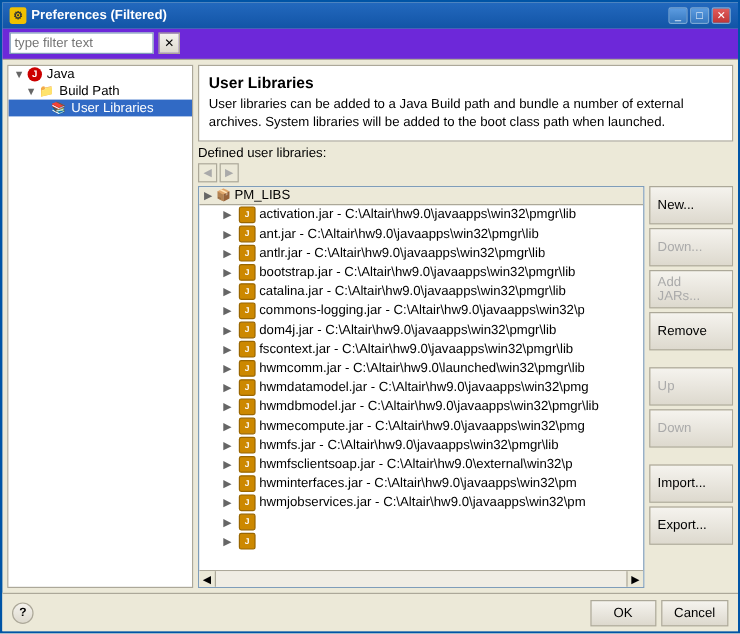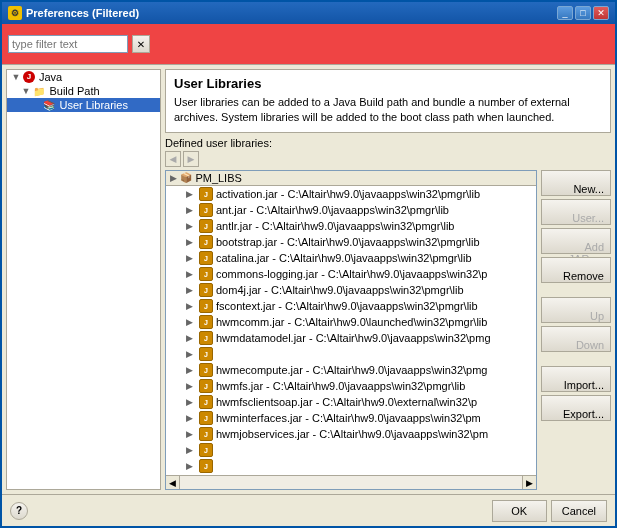--- a/index.html
+++ b/index.html
@@ -18,27 +18,27 @@
       flex-shrink: 0;
     }
     .title-bar-left { display: flex; align-items: center; gap: 4px; }
     .title-icon { width: 14px; height: 14px; background: #f0c000; border-radius: 2px; display: flex; align-items: center; justify-content: center; font-size: 9px; color: #333; font-weight: bold; }
     .title-text { font-size: 11px; font-weight: bold; }
     .title-buttons { display: flex; gap: 2px; }
     .title-btn { width: 16px; height: 14px; border: 1px solid #7aa7d4; background: linear-gradient(to bottom, #5c9ce0, #3678c0); color: white; cursor: pointer; display: flex; align-items: center; justify-content: center; font-size: 9px; border-radius: 2px; }
     .title-btn.close { background: linear-gradient(to bottom, #e05c5c, #c03636); }
 
     .toolbar {
-      background: #ef4444;
+      background: #6d28d9;
       border-bottom: 1px solid #aca899;
       padding: 3px 6px;
       display: flex;
-      align-items: center;
+      align-items: flex-start;
       gap: 4px;
-      height: 41px;
+      height: 26px;
       flex-shrink: 0;
     }
     .filter-input {
       width: 120px;
       height: 18px;
       border: 1px solid #7f9db9;
       background: white;
       padding: 1px 3px;
       font-size: 11px;
       color: #999;
@@ -156,27 +156,27 @@
     .scroll-nav-btn.disabled { color: #aaa; cursor: default; }
 
     .side-buttons {
       display: flex;
       flex-direction: column;
       gap: 3px;
       width: 70px;
       flex-shrink: 0;
     }
     .side-btn {
-      height: 22px;
+      height: 32px;
       background: linear-gradient(to bottom, #f5f3ee, #ddd9ce);
       border: 1px solid #aca899;
       cursor: pointer;
       font-size: 11px;
-      padding: 12px 6px;
-      text-align: right;
+      padding: 0 6px;
+      text-align: left;
     }
     .side-btn.disabled { color: #aaa; cursor: default; }
 
     .bottom-bar {
       background: #ece9d8;
       border-top: 1px solid #aca899;
       padding: 4px 8px;
       display: flex;
       align-items: center;
       justify-content: space-between;
@@ -320,20 +320,21 @@
     <span style="overflow:hidden;text-overflow:ellipsis;white-space:nowrap;">hwmcomm.jar - C:\Altair\hw9.0\launched\win32\pmgr\lib</span>
   </div>
                 <div class="lib-item">
     <span style="font-size:9px;color:#666;width:10px;flex-shrink:0;">▶</span>
     <span style="display:inline-block;width:14px;height:14px;background:#cc8800;border:1px solid #996600;border-radius:2px;font-size:7px;font-weight:bold;color:white;text-align:center;line-height:14px;flex-shrink:0;">J</span>
     <span style="overflow:hidden;text-overflow:ellipsis;white-space:nowrap;">hwmdatamodel.jar - C:\Altair\hw9.0\javaapps\win32\pmg</span>
   </div>
                 <div class="lib-item">
     <span style="font-size:9px;color:#666;width:10px;flex-shrink:0;">▶</span>
     <span style="display:inline-block;width:14px;height:14px;background:#cc8800;border:1px solid #996600;border-radius:2px;font-size:7px;font-weight:bold;color:white;text-align:center;line-height:14px;flex-shrink:0;">J</span>
+    <span style="overflow:hidden;text-overflow:ellipsis;white-space:nowrap;">hwmdbmodel.jar - C:\Altair\hw9.0\javaapps\win32\pmgr\lib</span>
   </div>
                 <div class="lib-item">
     <span style="font-size:9px;color:#666;width:10px;flex-shrink:0;">▶</span>
     <span style="display:inline-block;width:14px;height:14px;background:#cc8800;border:1px solid #996600;border-radius:2px;font-size:7px;font-weight:bold;color:white;text-align:center;line-height:14px;flex-shrink:0;">J</span>
     <span style="overflow:hidden;text-overflow:ellipsis;white-space:nowrap;">hwmecompute.jar - C:\Altair\hw9.0\javaapps\win32\pmg</span>
   </div>
                 <div class="lib-item">
     <span style="font-size:9px;color:#666;width:10px;flex-shrink:0;">▶</span>
     <span style="display:inline-block;width:14px;height:14px;background:#cc8800;border:1px solid #996600;border-radius:2px;font-size:7px;font-weight:bold;color:white;text-align:center;line-height:14px;flex-shrink:0;">J</span>
     <span style="overflow:hidden;text-overflow:ellipsis;white-space:nowrap;">hwmfs.jar - C:\Altair\hw9.0\javaapps\win32\pmgr\lib</span>
@@ -366,21 +367,21 @@
 
           <div style="height:14px; background:#f0ede4; border-top:1px solid #aca899; display:flex; align-items:center;">
             <div style="width:14px;height:14px;background:#ece9d8;border-right:1px solid #aca899;display:flex;align-items:center;justify-content:center;font-size:9px;cursor:pointer;">◀</div>
             <div style="flex:1;height:14px;background:#f0ede4;"></div>
             <div style="width:14px;height:14px;background:#ece9d8;border-left:1px solid #aca899;display:flex;align-items:center;justify-content:center;font-size:9px;cursor:pointer;">▶</div>
           </div>
         </div>
 
         <div class="side-buttons">
           <button class="side-btn">New...</button>
-          <button class="side-btn disabled" style="color:#aaa;">User...</button>
+          <button class="side-btn disabled" style="color:#aaa;">Down...</button>
           <button class="side-btn disabled" style="color:#aaa;">Add JARs...</button>
           <button class="side-btn">Remove</button>
           <div style="height:8px;"></div>
           <button class="side-btn disabled" style="color:#aaa;">Up</button>
           <button class="side-btn disabled" style="color:#aaa;">Down</button>
           <div style="height:8px;"></div>
           <button class="side-btn">Import...</button>
           <button class="side-btn">Export...</button>
         </div>
       </div>

